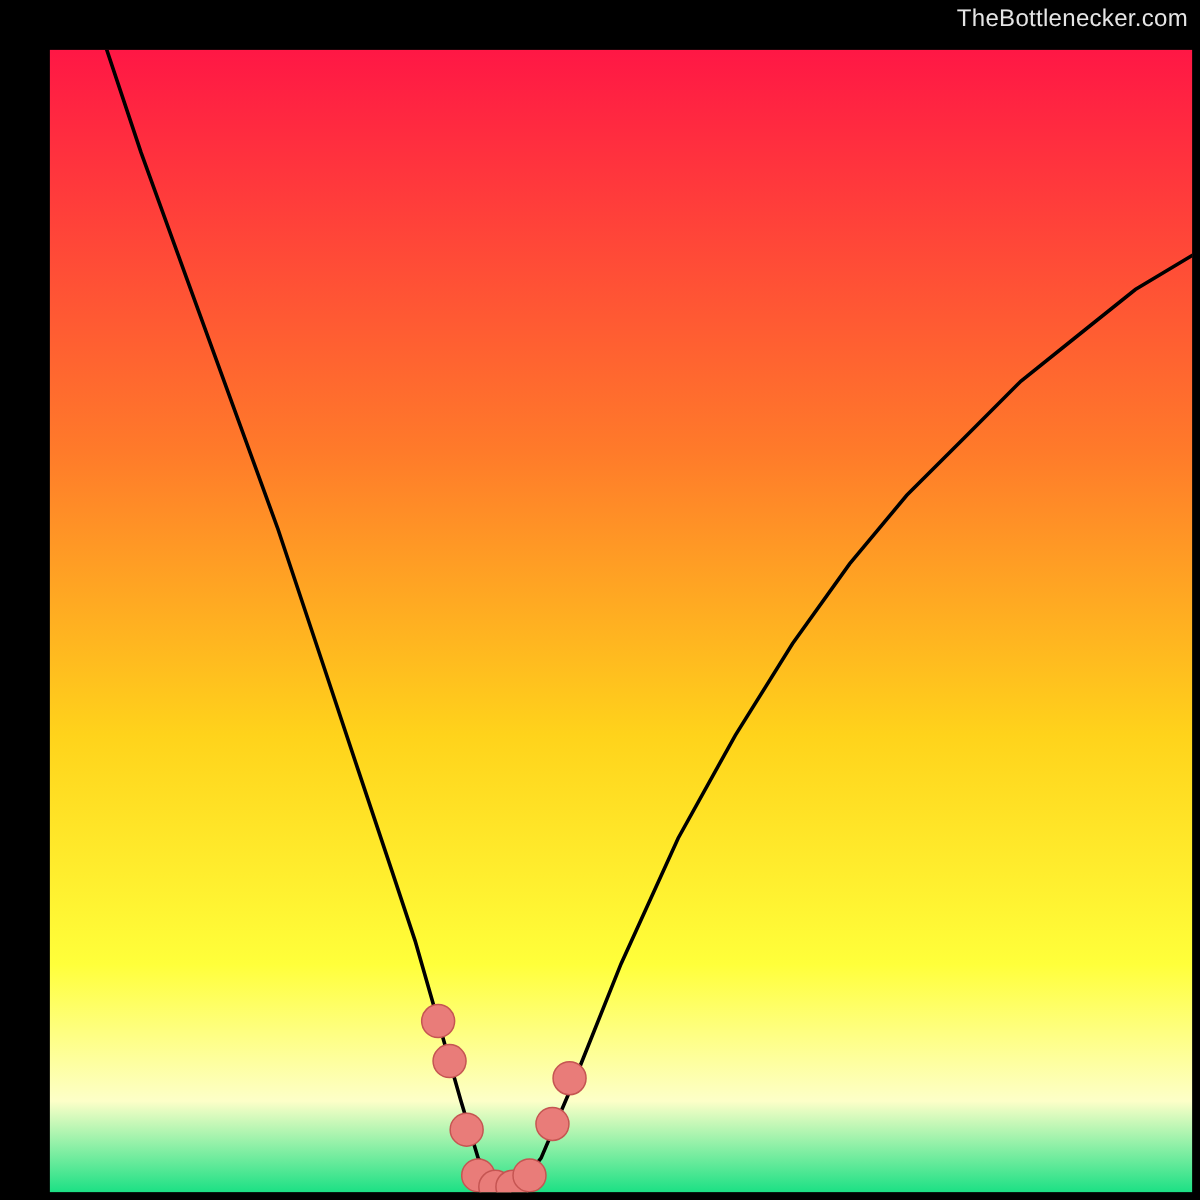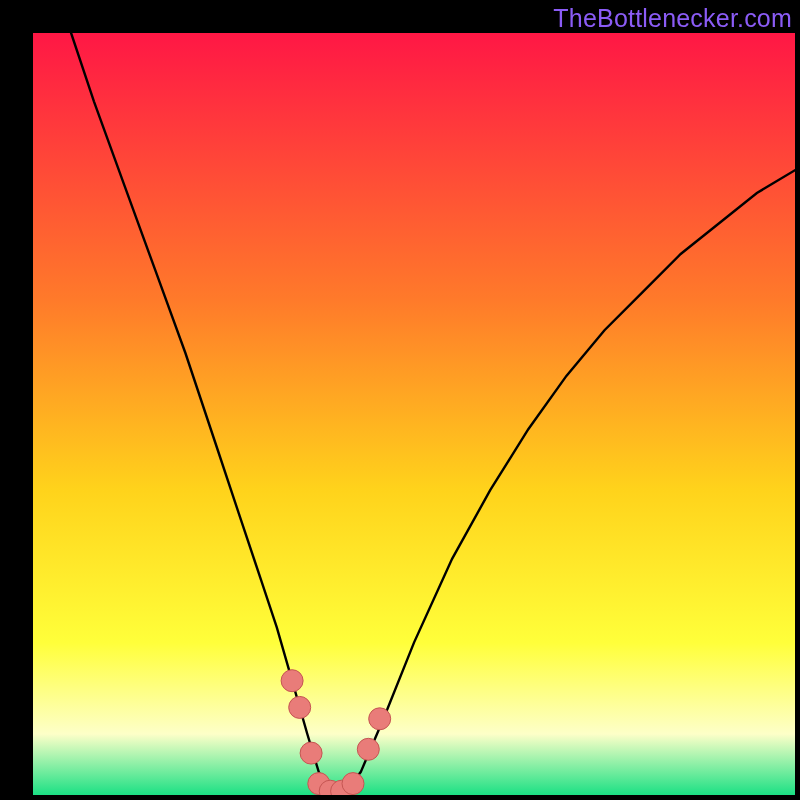--- a/index.html
+++ b/index.html
@@ -22,23 +22,23 @@
     left: 33px;
     top: 33px;
     width: 762px;
     height: 762px;
     overflow: hidden;
   }
   .attribution {
     position: absolute;
     top: 4px;
     right: 8px;
-    font-size: 25px;
+    font-size: 16px;
     font-weight: 500;
-    color: #8b5cf6;
+    color: #e5e5e5;
     letter-spacing: 0.2px;
   }
   svg { display: block; }
 </style>
 </head>
 <body>
 
 <div class="frame">
 
   <div class="attribution">TheBottlenecker.com</div>

